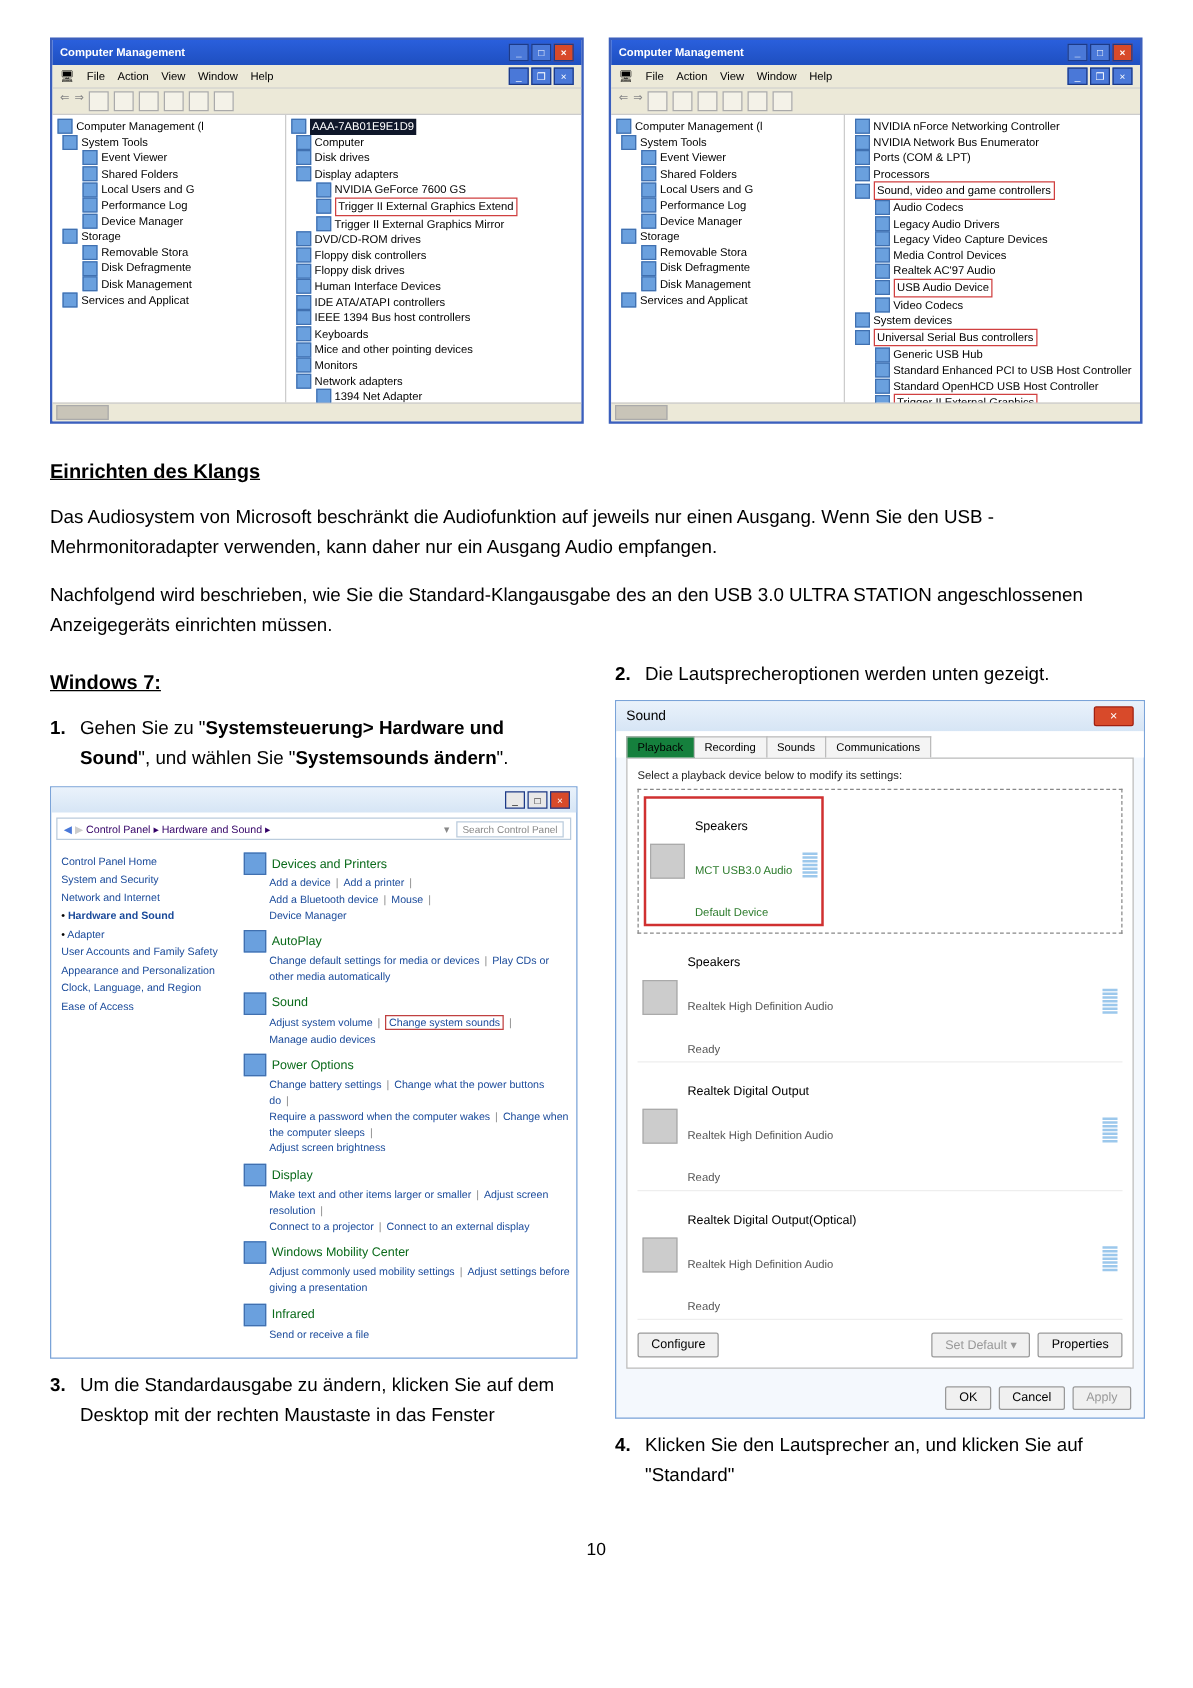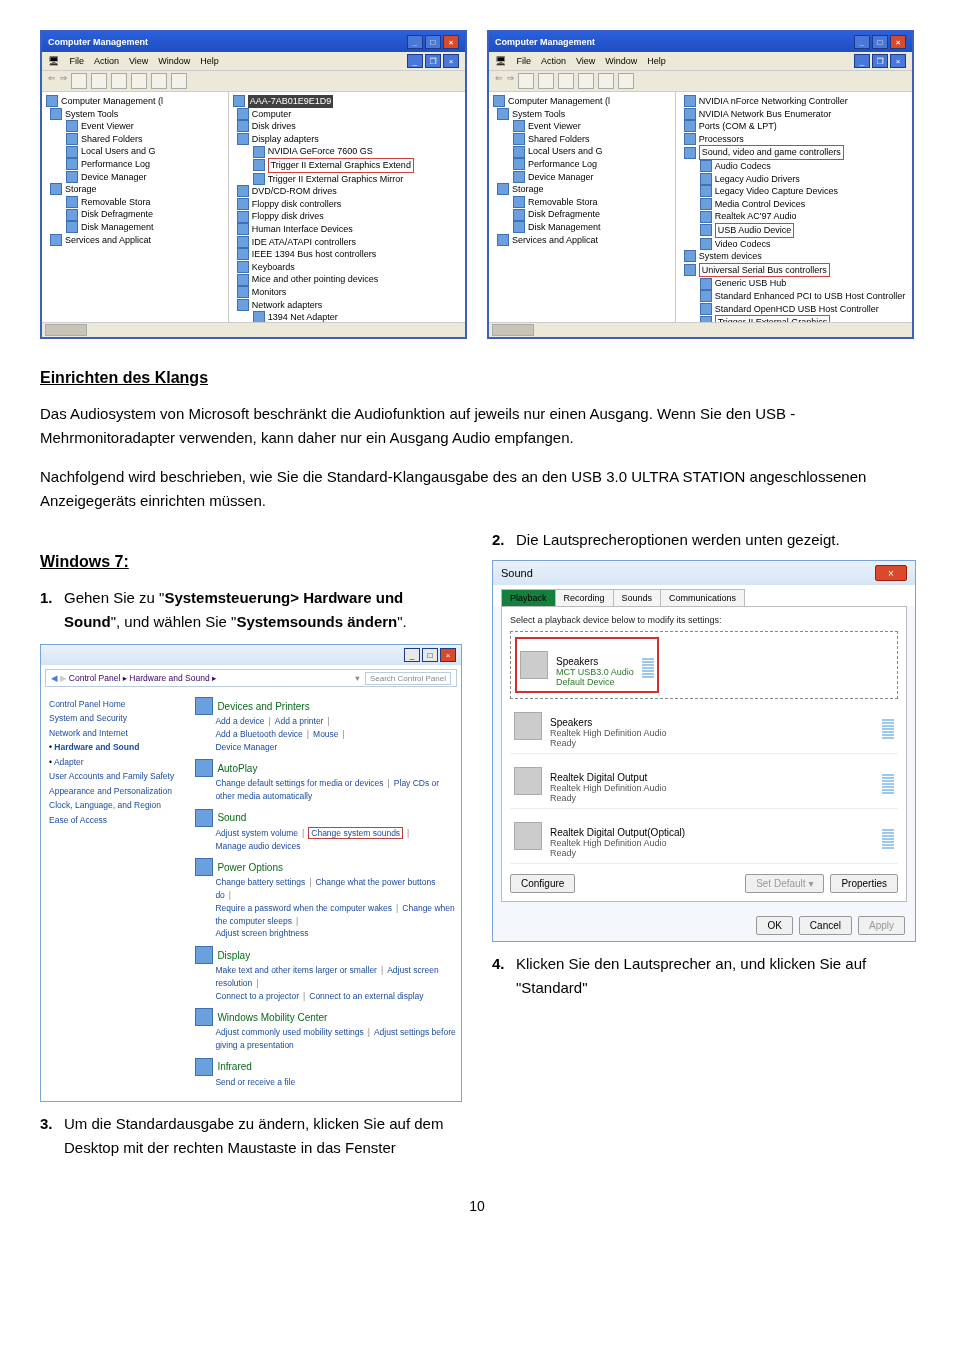--- a/index.html
+++ b/index.html
@@ -85,30 +85,30 @@
     padding:3px 4px;
     overflow:hidden;
     font-size:9px;
     color:#000;
     line-height:1.4;
   }
   .tree-item{white-space:nowrap;display:flex;align-items:center;gap:3px;}
   .ind1{margin-left:4px;}
   .ind2{margin-left:20px;}
   .tico{width:10px;height:10px;display:inline-block;background:#6aa0de;border:1px solid #4070b0;flex-shrink:0;}
-  .sel{background:#404040;color:#fff;padding:0 2px;}
+  .sel{background:#0f172a;color:#fff;padding:0 2px;}
   .boxed{border:1px solid #d04040;padding:0 2px;}
 
   .scroll-bottom{height:14px;background:#ece9d8;border-top:1px solid #ccc;display:flex;align-items:center;padding:0 3px;}
   .scroll-bottom .thumb{width:40px;height:10px;background:#c8c4b8;border:1px solid #aaa;}
 
   h3.underline {
     text-decoration: underline;
     font-weight: bold;
-    margin: 25px 0 15px 0;
+    margin: 10px 0 15px 0;
     font-size:16px;
   }
   .paragraph {
     line-height: 1.6;
     margin-bottom: 15px;
   }
   .two-col {
     display: flex;
     gap: 30px;
   }
@@ -185,21 +185,21 @@
   .snd-tab{border:1px solid #bbb;border-bottom:none;padding:3px 8px;font-size:9px;background:#f4f4f4;margin-right:-1px;}
   .snd-tab.active{background:#15803d;position:relative;z-index:1;}
   .snd-page{background:#fff;border:1px solid #bbb;margin:0 8px 8px 8px;padding:8px;}
   .snd-instr{font-size:9px;margin-bottom:6px;color:#222;}
   .snd-item{display:flex;align-items:center;gap:8px;padding:5px 4px;border-bottom:1px solid #eee;}
   .snd-item.selected{border:1px dashed #888;}
   .snd-ring{display:flex;align-items:center;gap:8px;padding:4px 3px;border:2px solid #d03030;}
   .snd-ico{width:26px;height:26px;background:#ccc;border:1px solid #aaa;flex-shrink:0;}
   .snd-text{flex:1;}
   .snd-name{font-size:10px;color:#000;margin-top:13px;}
-  .snd-sub{font-size:9px;color:#555;}
+  .snd-sub{font-size:9px;color:#555;margin-top:24px;}
   .snd-sub.green{color:#2a7a2a;}
   .snd-bars{width:12px;height:26px;display:flex;flex-direction:column-reverse;gap:1px;}
   .snd-bars span{height:2px;background:#9cc8ec;}
   .snd-btns{display:flex;justify-content:space-between;margin-top:10px;gap:6px;}
   .snd-btns .spacer{flex:1;}
   .btn{border:1px solid #999;background:#f0f0f0;padding:3px 10px;font-size:10px;border-radius:2px;}
   .btn.disabled{color:#999;}
   .dlg-footer{display:flex;justify-content:flex-end;gap:6px;padding:6px 10px;}
 
   .page-num{text-align:center;margin-top:30px;font-size:14px;}

